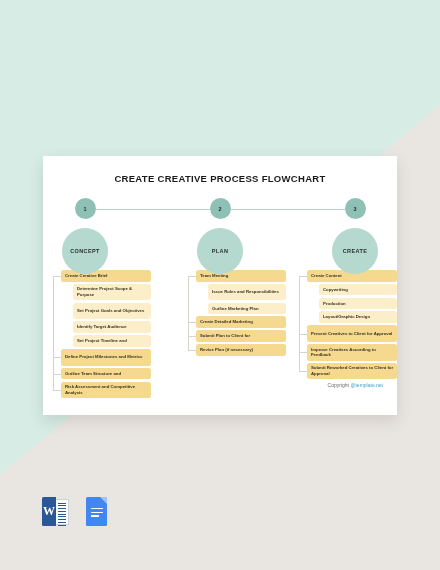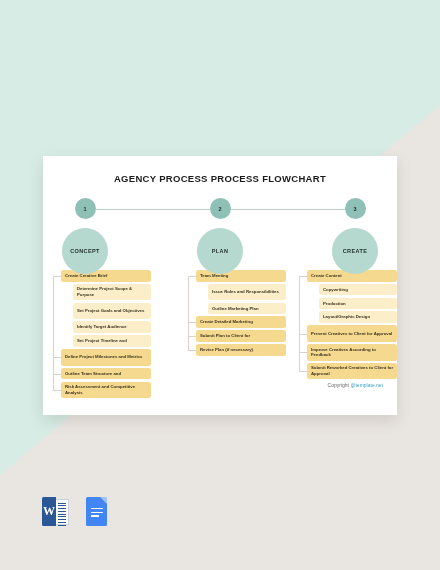--- a/index.html
+++ b/index.html
@@ -95,21 +95,21 @@
   .g-lines i:last-child{width:70%;}
 </style>
 </head>
 <body>
 
 <div id="bg-base"></div>
 <div id="bg-mint"></div>
 
 <div id="card">
 
-  <div id="doc-title">AGENCY PROCESS PROCESS FLOWCHART</div>
+  <div id="doc-title">CREATE CREATIVE PROCESS FLOWCHART</div>
 
   <div id="rail">
       <div class="rail-line" style="left: 53px; width: 114px;"></div>
       <div class="rail-line" style="left: 188px; width: 114px;"></div>
       <div class="step-num" style="left: 31.5px;">1</div>
       <div class="step-num" style="left: 166.5px;">2</div>
       <div class="step-num" style="left: 301.5px;">3</div>
     </div>
 
   <div id="columns-host">

